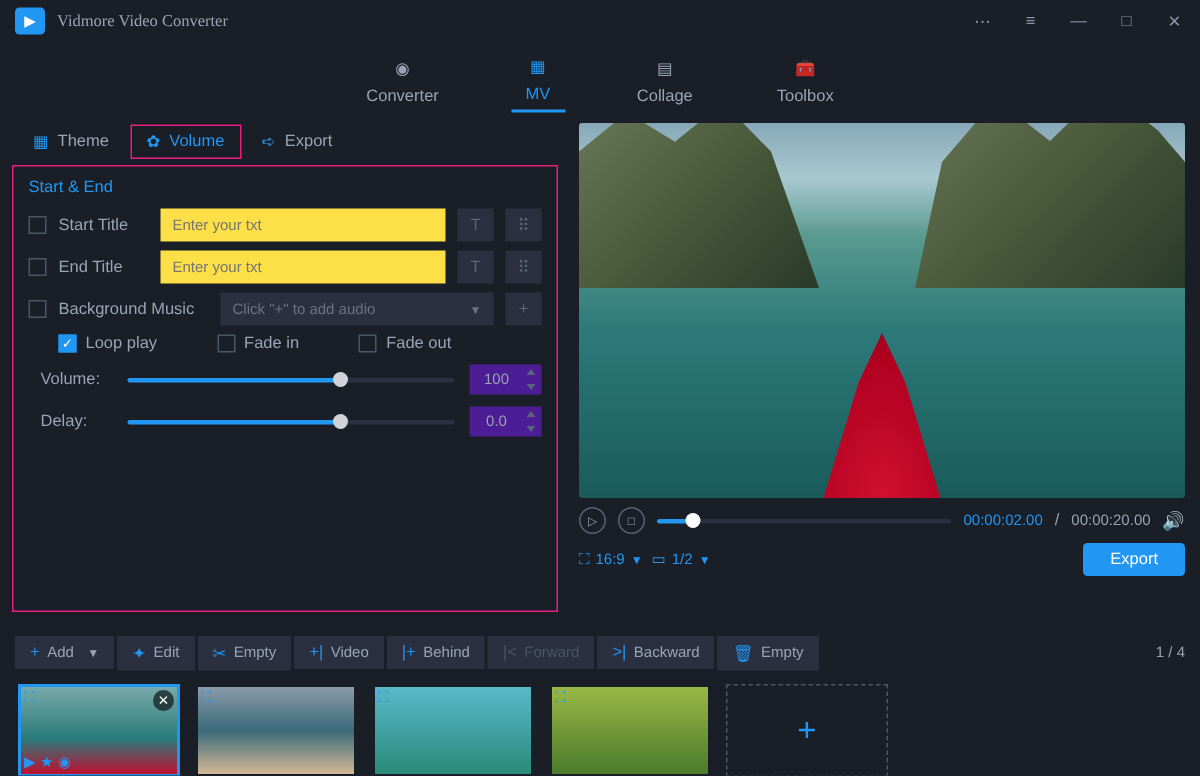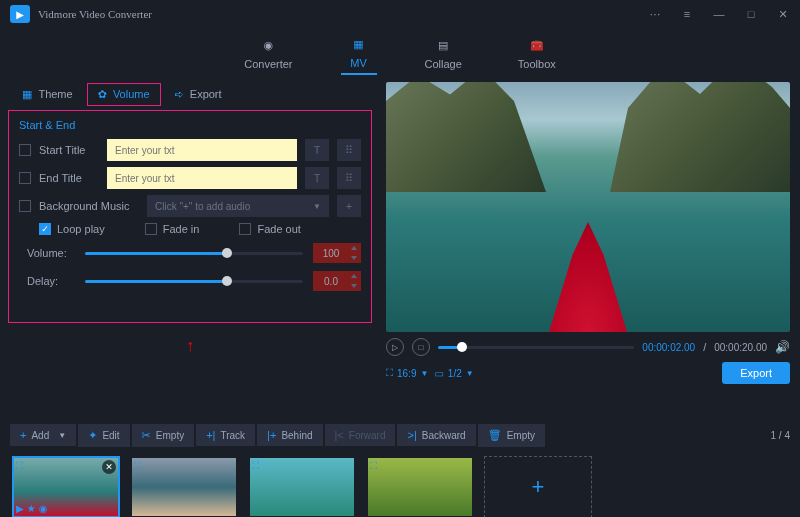--- a/index.html
+++ b/index.html
@@ -11,37 +11,37 @@
 .win-btn { width:14px; height:14px; display:flex; align-items:center; justify-content:center; color:#8a93a3; cursor:pointer; }
 .main-tabs { height:50px; display:flex; justify-content:center; align-items:center; gap:40px; background:#1a1e26; }
 .main-tab { display:flex; flex-direction:column; align-items:center; gap:4px; cursor:pointer; padding:4px 8px; }
 .main-tab.active { color:#2196f3; border-bottom:2px solid #2196f3; }
 .main-tab .icon { width:20px; height:18px; display:flex; align-items:center; justify-content:center; }
 .content { display:flex; height:340px; }
 .left-panel { width:380px; background:#1a1e26; }
 .subtabs { height:32px; display:flex; align-items:center; padding:0 12px; gap:4px; }
 .subtab { display:flex; align-items:center; gap:6px; padding:4px 10px; cursor:pointer; color:#9aa4b5; }
 .subtab.active { border:1px solid #e91e7e; color:#2196f3; }
-.settings-panel { margin:0 8px; border:1px solid #e91e7e; padding:8px 10px; height:213px; }
+.settings-panel { margin:0 8px; border:1px solid #e91e7e; padding:8px 10px; height:298px; }
 .section-hdr { color:#2196f3; font-size:11px; margin-bottom:8px; }
 .row { display:flex; align-items:center; gap:8px; margin-bottom:6px; }
 .chk { width:12px; height:12px; border:1px solid #4a5568; display:inline-flex; align-items:center; justify-content:center; cursor:pointer; flex-shrink:0; }
 .chk.checked { background:#2196f3; border-color:#2196f3; }
 .chk.checked::after { content:"✓"; color:#fff; font-size:9px; }
 .chk-label { color:#9aa4b5; width:60px; font-size:11px; }
-.text-input { flex:1; height:22px; background:#fef9c3; border:none; padding:1px 8px; color:#6b7280; font-size:10px; }
+.text-input { flex:1; height:22px; background:#fde047; border:none; padding:1px 8px; color:#6b7280; font-size:10px; }
 .icon-btn { width:24px; height:22px; background:#2a3040; display:flex; align-items:center; justify-content:center; color:#5a6478; cursor:pointer; }
 .dropdown { flex:1; height:22px; background:#2a3040; display:flex; align-items:center; padding:0 8px; color:#6b7280; font-size:10px; justify-content:space-between; cursor:pointer; }
 .sub-opts { display:flex; gap:40px; margin-left:20px; margin-bottom:8px; margin-top:6px; }
 .slider-row { display:flex; align-items:center; margin-left:8px; margin-bottom:8px; gap:10px; }
 .slider-label { width:48px; color:#9aa4b5; }
 .slider-track { flex:1; height:3px; background:#2a3040; position:relative; border-radius:2px; }
 .slider-fill { position:absolute; left:0; top:0; height:100%; background:#2196f3; width:65%; border-radius:2px; }
 .slider-thumb { position:absolute; top:50%; transform:translate(-50%,-50%); width:10px; height:10px; background:#d0d4da; border-radius:50%; left:65%; }
-.spinner { width:48px; height:20px; background:#7f1d1d; display:flex; align-items:center; justify-content:center; color:#9aa4b5; font-size:10px; position:relative; padding-right:12px; }
+.spinner { width:48px; height:20px; background:#4c1d95; display:flex; align-items:center; justify-content:center; color:#9aa4b5; font-size:10px; position:relative; padding-right:12px; }
 .spinner::after { content:""; position:absolute; right:4px; top:3px; width:0; height:0; border-left:3px solid transparent; border-right:3px solid transparent; border-bottom:4px solid #5a6478; }
 .spinner::before { content:""; position:absolute; right:4px; bottom:3px; width:0; height:0; border-left:3px solid transparent; border-right:3px solid transparent; border-top:4px solid #5a6478; }
 .arrow-indicator { text-align:center; margin-top:14px; color:#ff0000; font-size:16px; }
 .right-panel { flex:1; padding:4px 10px 0 6px; }
 .preview { width:100%; height:250px; background:linear-gradient(180deg,#87a8b8 0%,#a8c8d0 15%,#5a9a8f 30%,#2d7a7a 55%,#1a5a5a 100%); border-radius:2px; position:relative; overflow:hidden; }
 .mountains { position:absolute; top:0; left:0; right:0; height:110px; }
 .mtn { position:absolute; bottom:0; background:linear-gradient(135deg,#6a7a5a 0%,#4a5a3a 50%,#2a3a2a 100%); }
 .mtn1{ left:0; width:160px; height:130px; clip-path:polygon(0 100%,0 30%,20% 10%,40% 25%,60% 5%,80% 30%,100% 100%); }
 .mtn2{ right:0; width:180px; height:140px; clip-path:polygon(0 100%,10% 40%,30% 10%,50% 30%,70% 5%,90% 25%,100% 40%,100% 100%); }
 .kayak { position:absolute; bottom:0; left:50%; transform:translateX(-50%); width:130px; height:110px; }
@@ -240,21 +240,21 @@
   <div class="tool-btn">
       <span class="ic">✦</span>
       <span>Edit</span>
     </div>
   <div class="tool-btn">
       <span class="ic">✂</span>
       <span>Empty</span>
     </div>
   <div class="tool-btn">
       <span class="ic">+|</span>
-      <span>Track</span>
+      <span>Video</span>
     </div>
   <div class="tool-btn">
       <span class="ic">|+</span>
       <span>Behind</span>
     </div>
   <div class="tool-btn disabled">
       <span class="ic">|&lt;</span>
       <span>Forward</span>
     </div>
   <div class="tool-btn">

